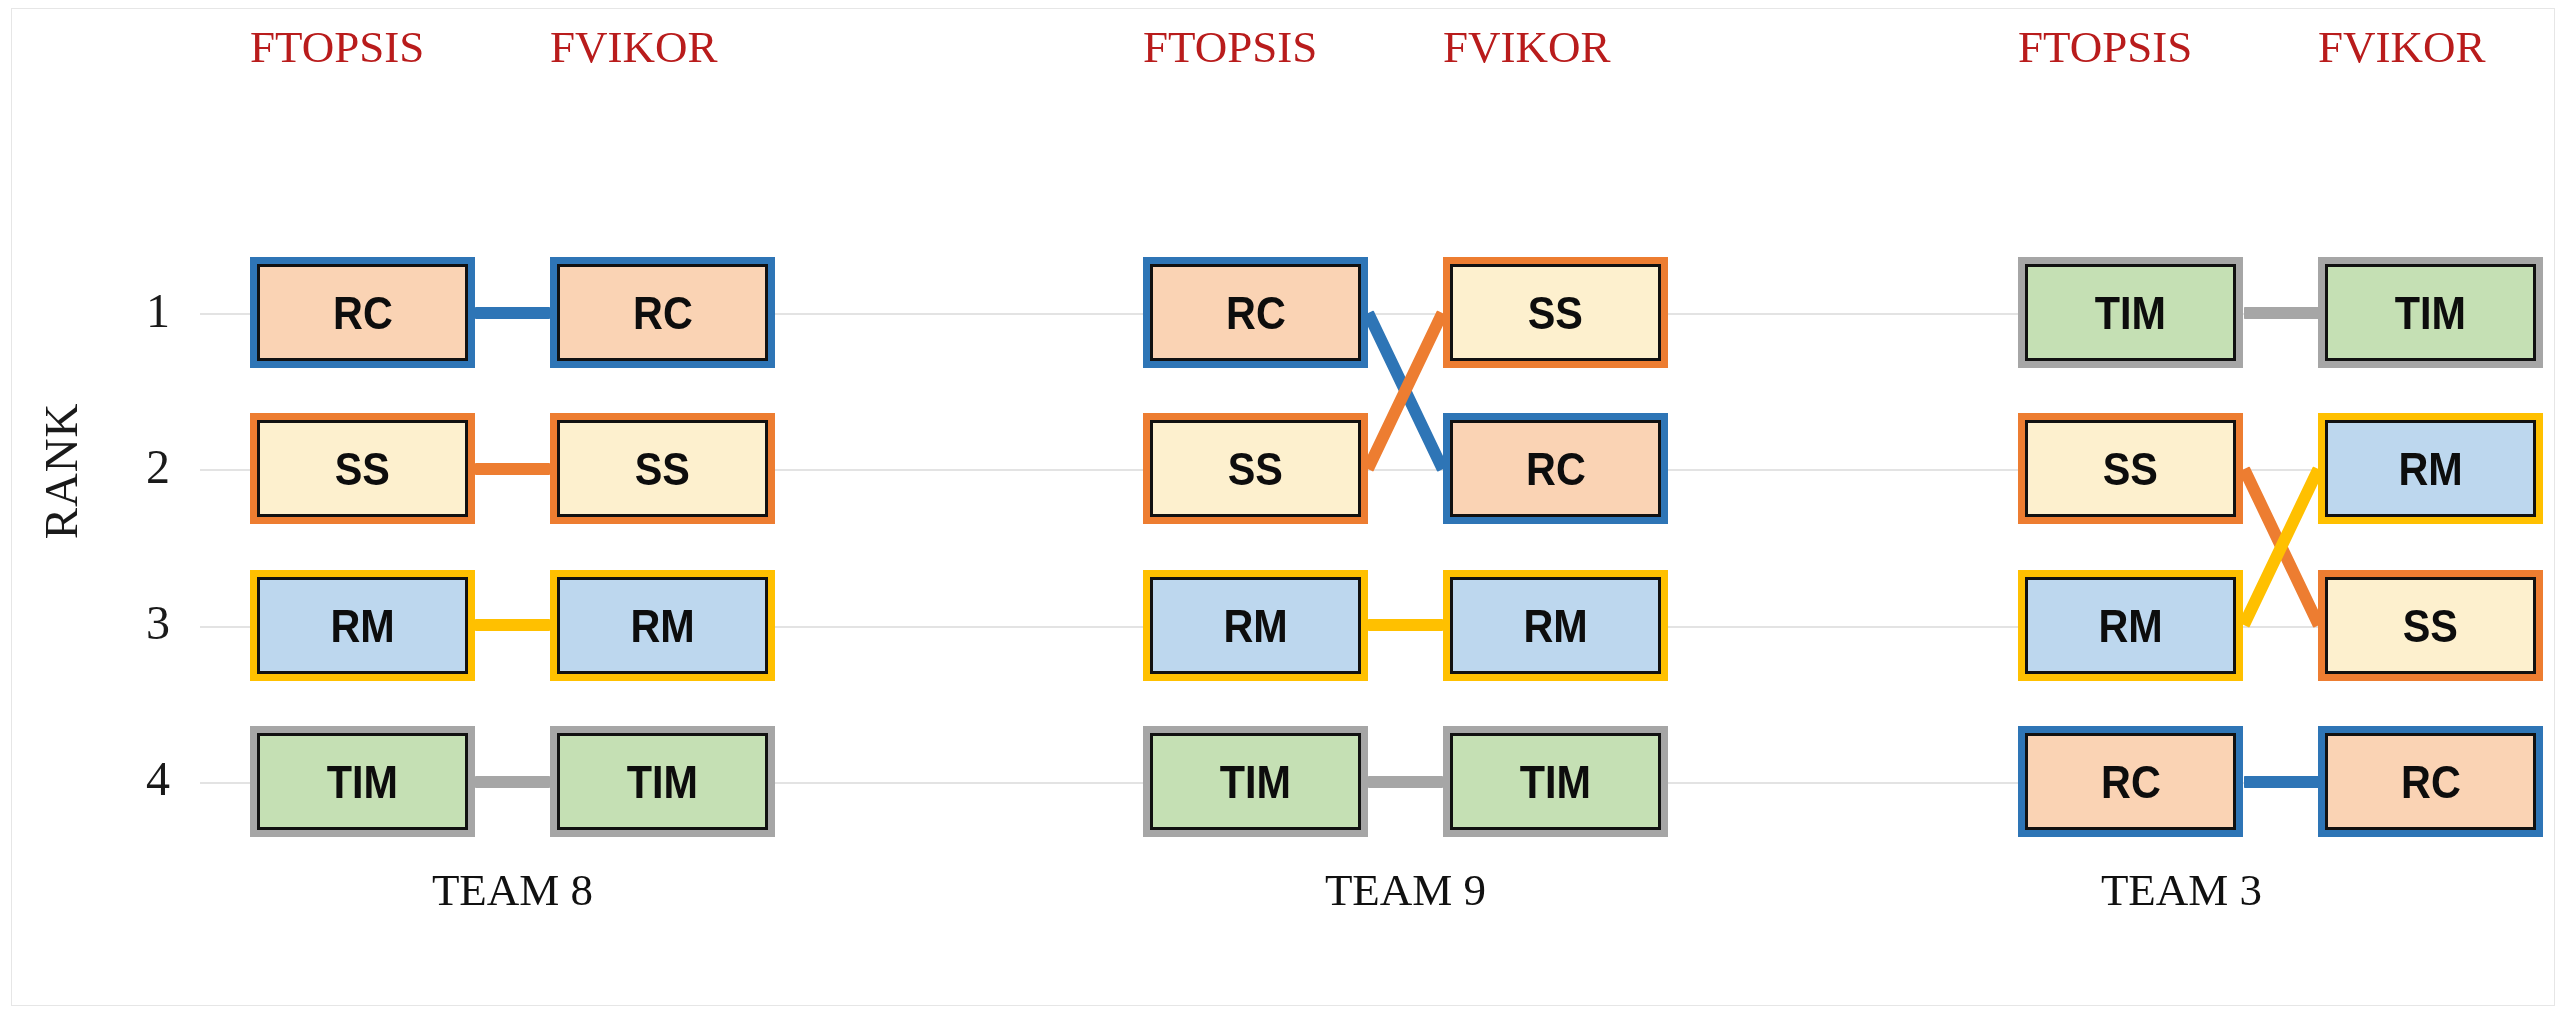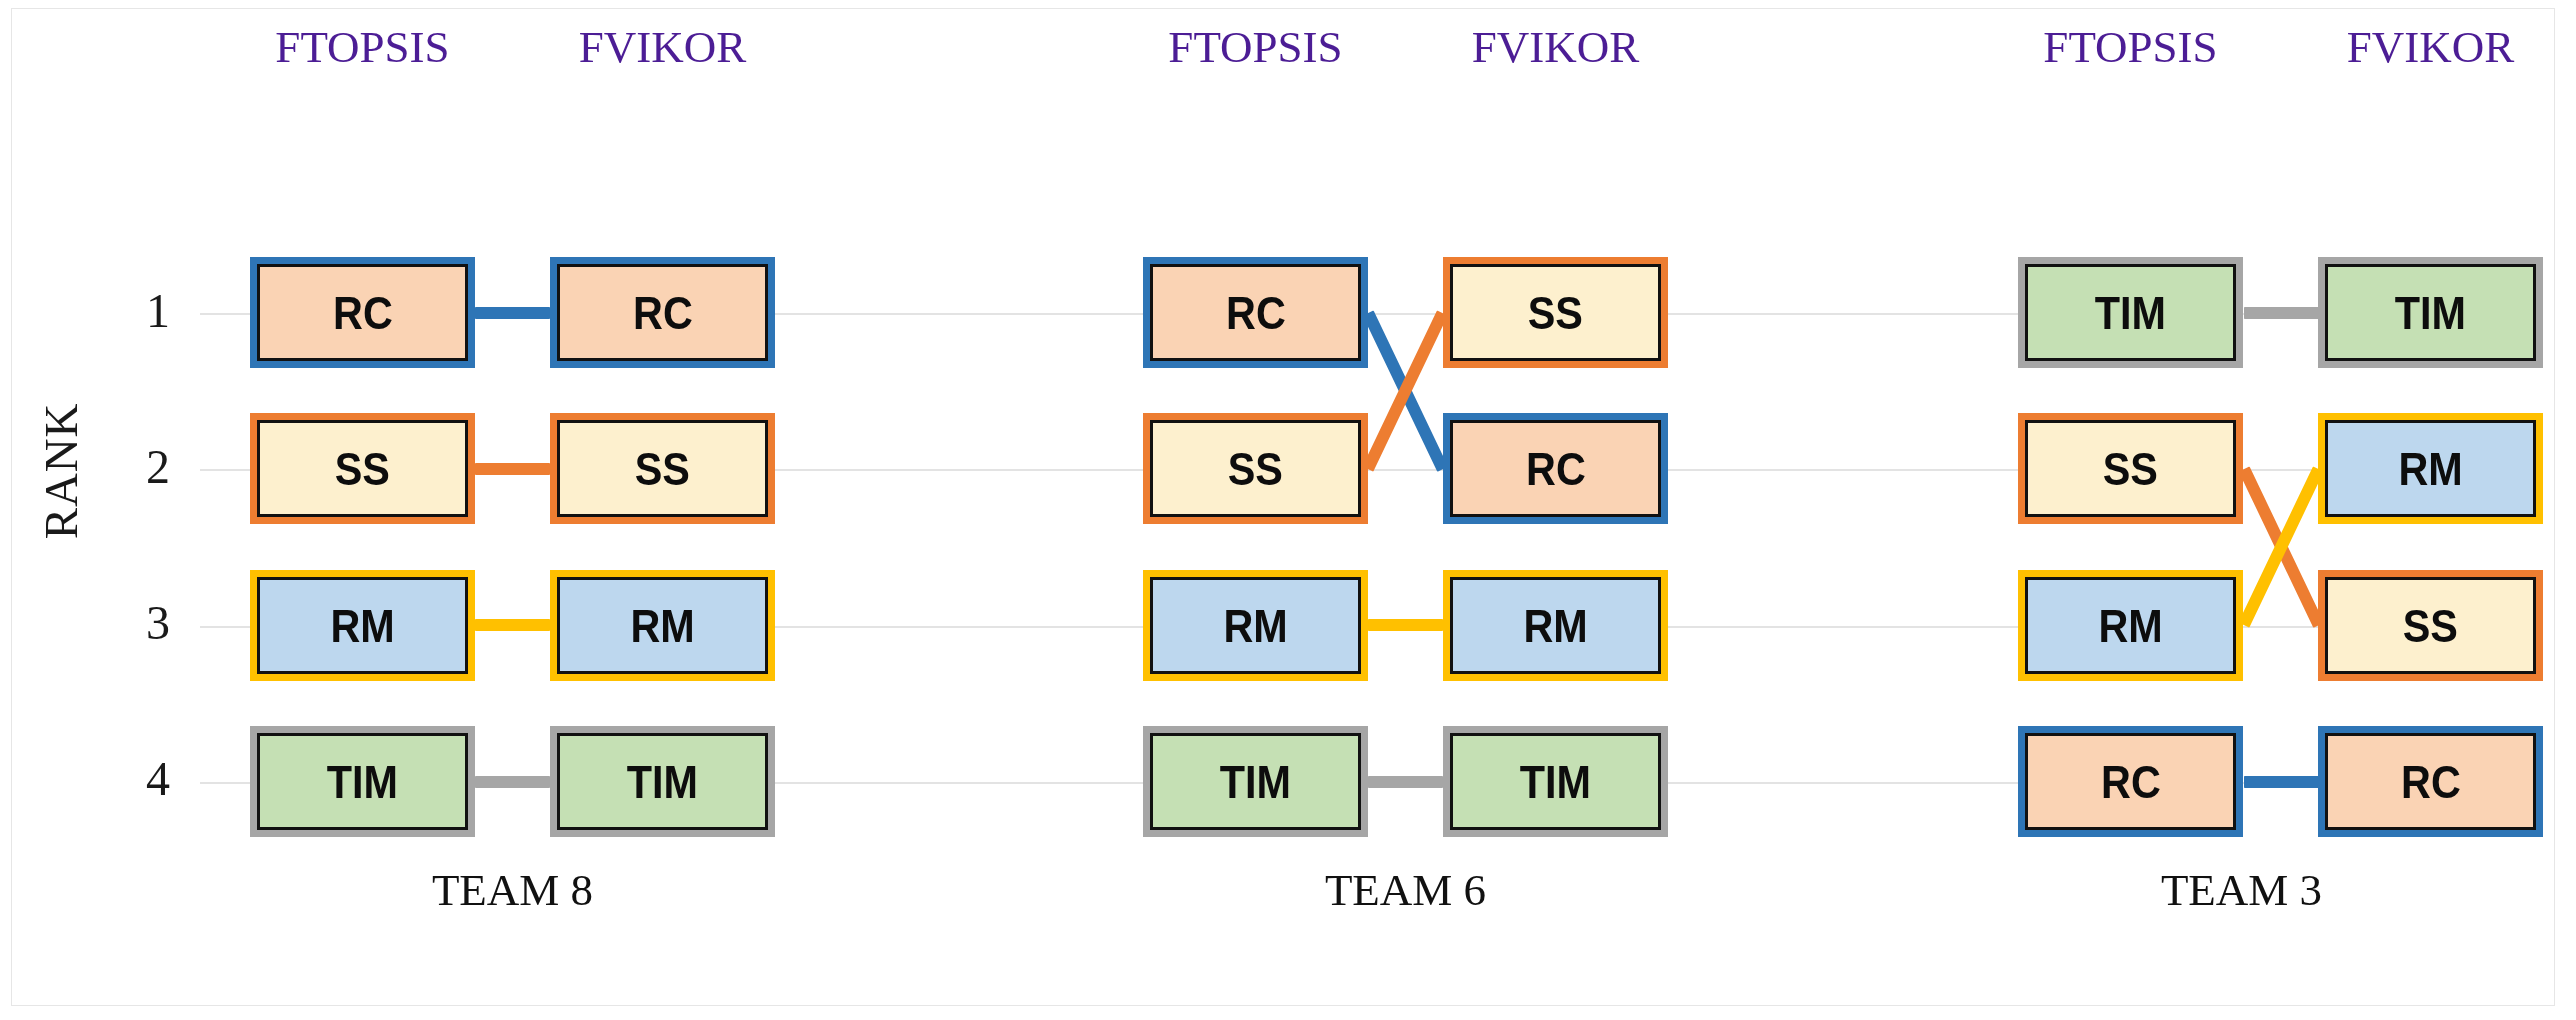--- a/index.html
+++ b/index.html
@@ -42,22 +42,22 @@
     transform-origin:center center;
     text-align:center;
     letter-spacing:0.8px;
     font-family:"Liberation Serif",serif;
   }
 
   
   .col-head{
     position:absolute;
     font-size:45px;
-    color:#4c1d95;
-    text-align:center;
+    color:#b91c1c;
+    text-align:left;
     top:22px;
     font-family:"Liberation Serif",serif;
     white-space:nowrap;
   }
 
   
   .team-caption{
     position:absolute;
     font-size:45px;
     color:#111111;
@@ -269,18 +269,18 @@
       </div>
       <div class="node" style="left: 2306px; top: 717px; border-color: rgb(46, 117, 182); background: rgb(250, 211, 180); z-index: 5;">
         <div class="inner" style="background: rgb(250, 211, 180); border-color: rgb(17, 17, 17);">
           <span class="lbl">RC</span>
         </div>
       </div>
     </div>
 
   <div id="team-captions">
       <div class="team-caption" style="left: 267px; width: 467px;">TEAM 8</div>
-      <div class="team-caption" style="left: 1160px; width: 467px;">TEAM 6</div>
-      <div class="team-caption" style="left: 1996px; width: 467px;">TEAM 3</div>
+      <div class="team-caption" style="left: 1160px; width: 467px;">TEAM 9</div>
+      <div class="team-caption" style="left: 1936px; width: 467px;">TEAM 3</div>
     </div>
 
 </div>
 
 
 </body></html>

